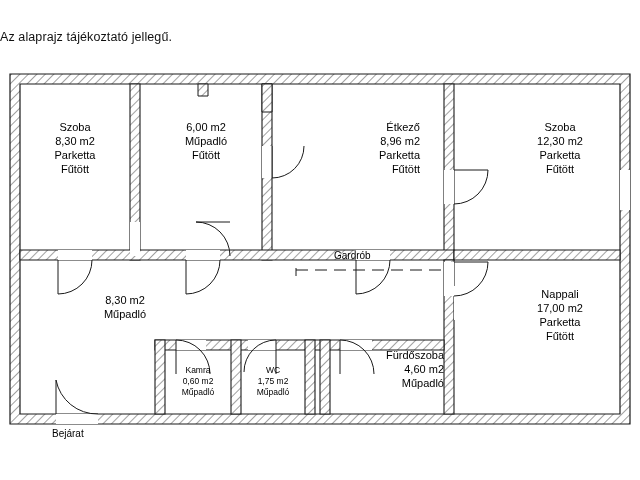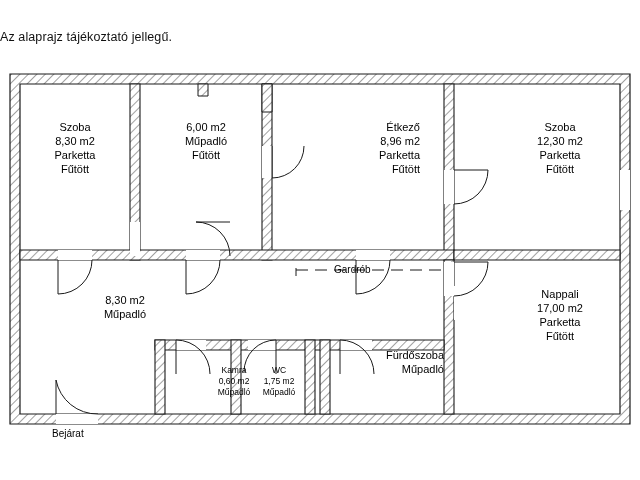--- a/index.html
+++ b/index.html
@@ -181,34 +181,35 @@
     <span class="floor">Műpadló</span>
   </div>
 
   <div class="room" style="left:500px; top:287px; width:120px;">
     <span class="name">Nappali</span>
     <span class="area">17,00 m2</span>
     <span class="floor">Parketta</span>
     <span class="heat">Fűtött</span>
   </div>
 
-  <div class="room small" style="left:166px; top:365px; width:64px;margin-left:36px;">
+  <div class="room small" style="left:166px; top:365px; width:64px;">
     <span class="name">Kamra</span>
     <span class="area">0,60 m2</span>
     <span class="floor">Műpadló</span>
   </div>
 
-  <div class="room small" style="left:242px; top:365px; width:74px;">
+  <div class="room small" style="left:242px; top:365px; width:62px;">
     <span class="name">WC</span>
     <span class="area">1,75 m2</span>
     <span class="floor">Műpadló</span>
   </div>
 
   <div class="room" style="left:330px; top:348px; width:114px;text-align:right;">
     <span class="name">Fürdőszoba</span>
-    <span class="floor">Műpadló</span>
-  </div>
-
-  <div class="label-plain" style="left:334px; top:264px;">Gardrób</div>
+    <span class="area">4,60 m2</span>
+    <span class="floor">Műpadló</span>
+  </div>
+
+  <div class="label-plain" style="left:334px; top:250px;">Gardrób</div>
 
   <div class="label-plain" style="left:52px; top:428px;">Bejárat</div>
 
 </div>
 
 </body></html>

